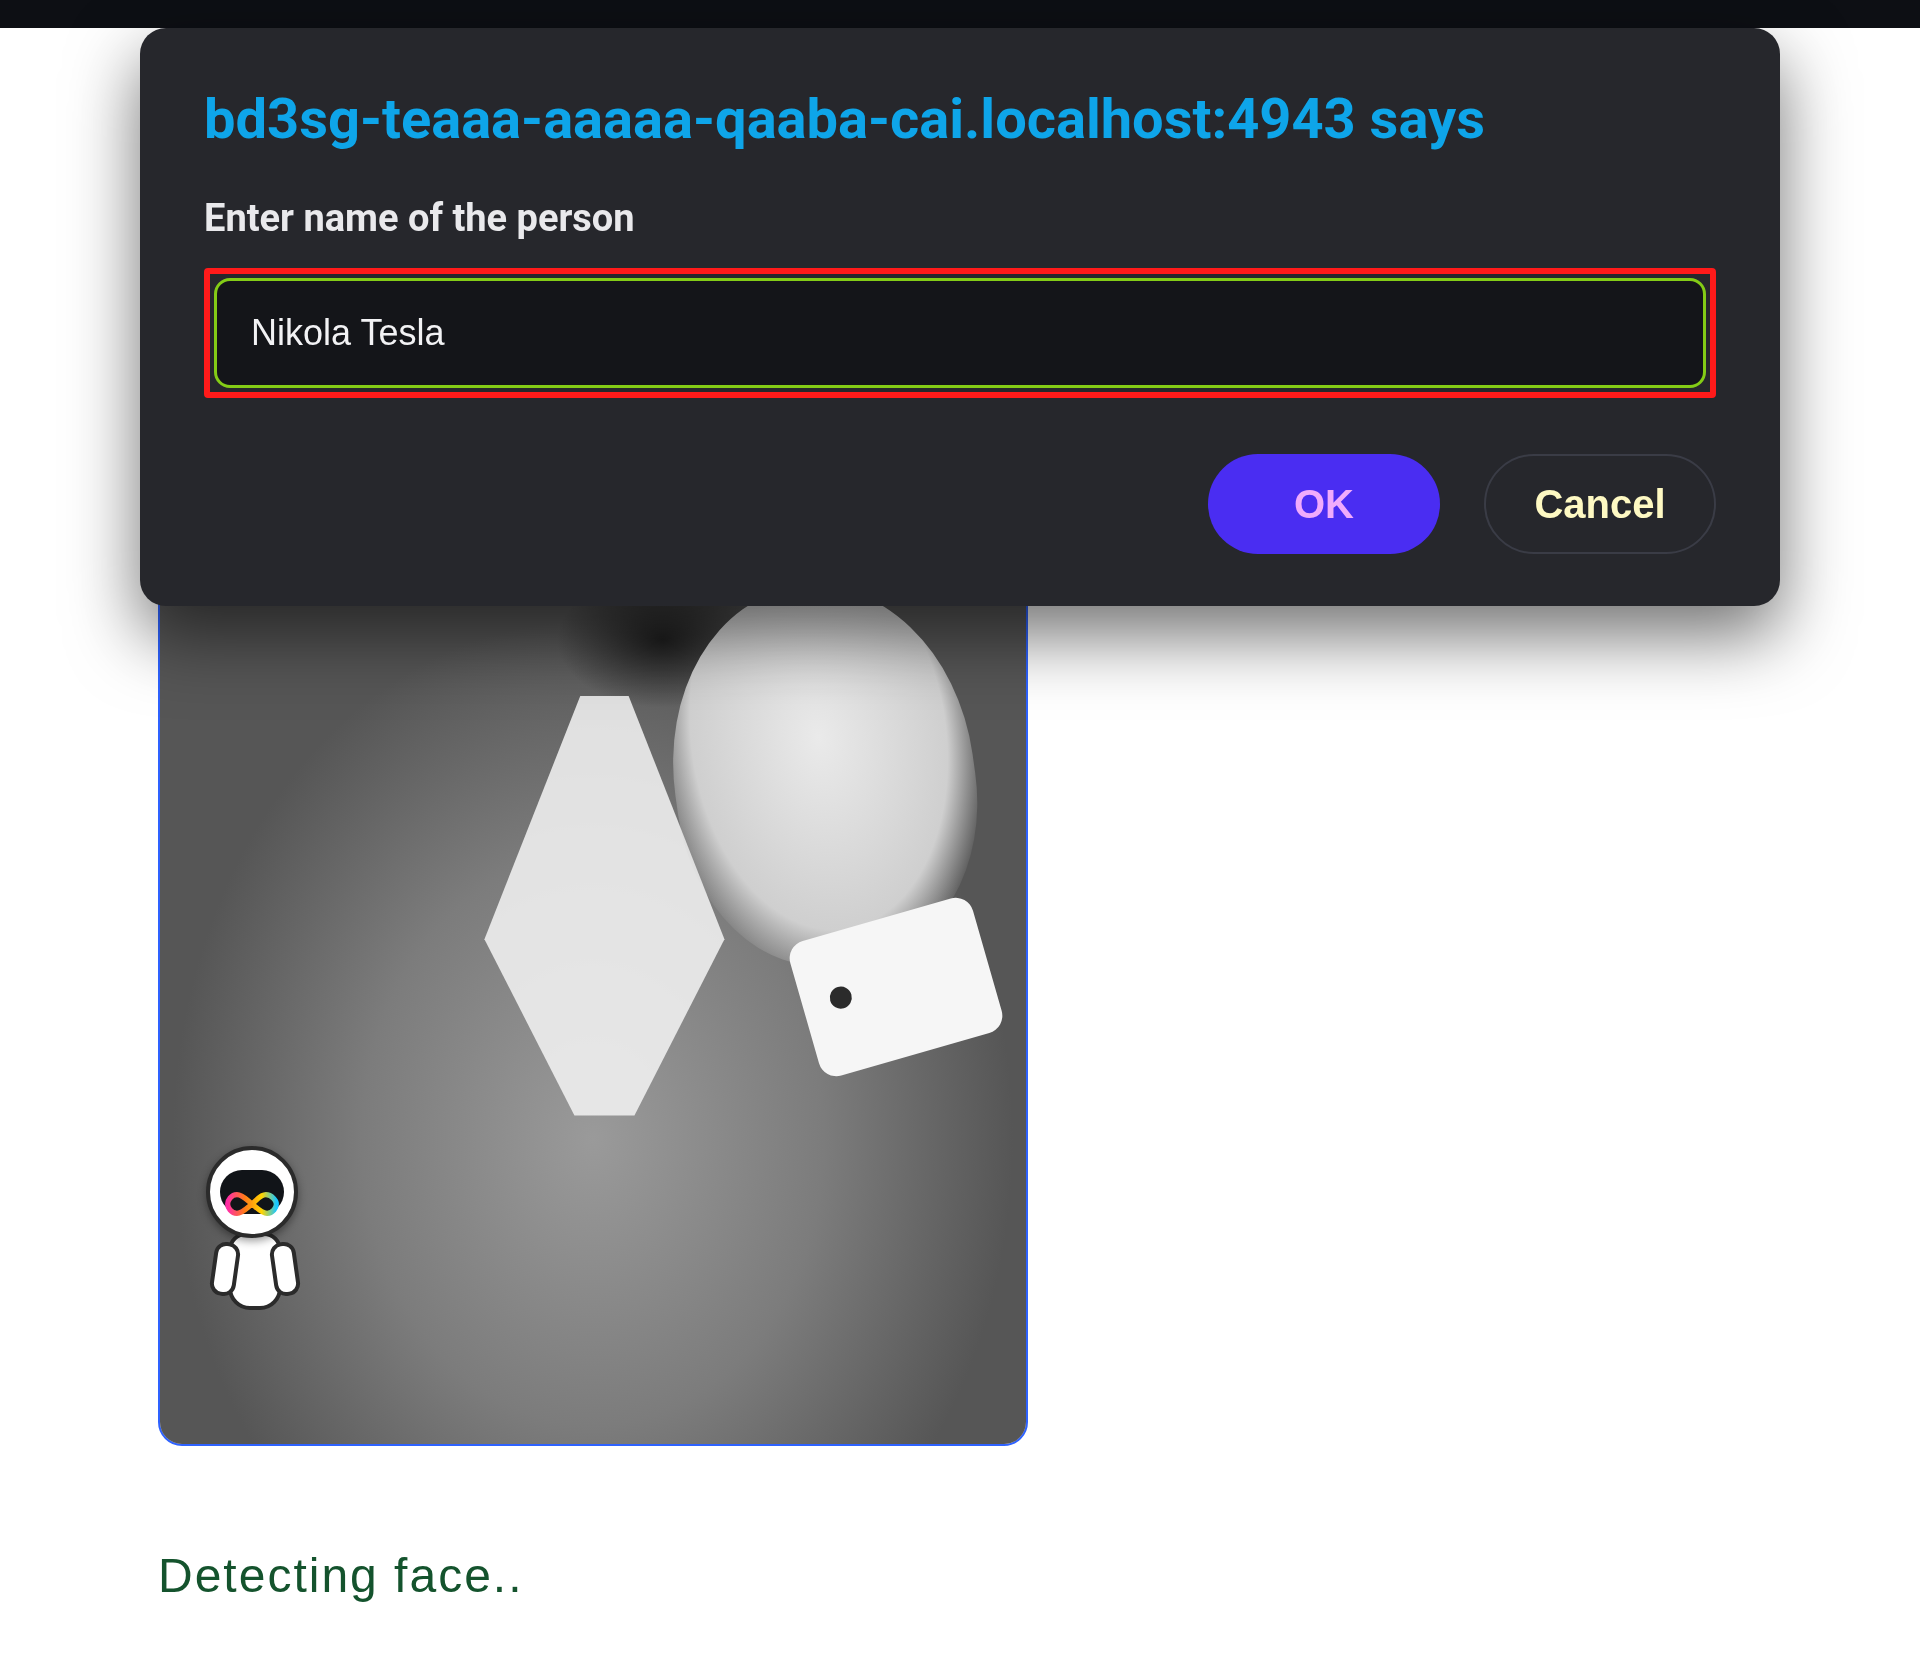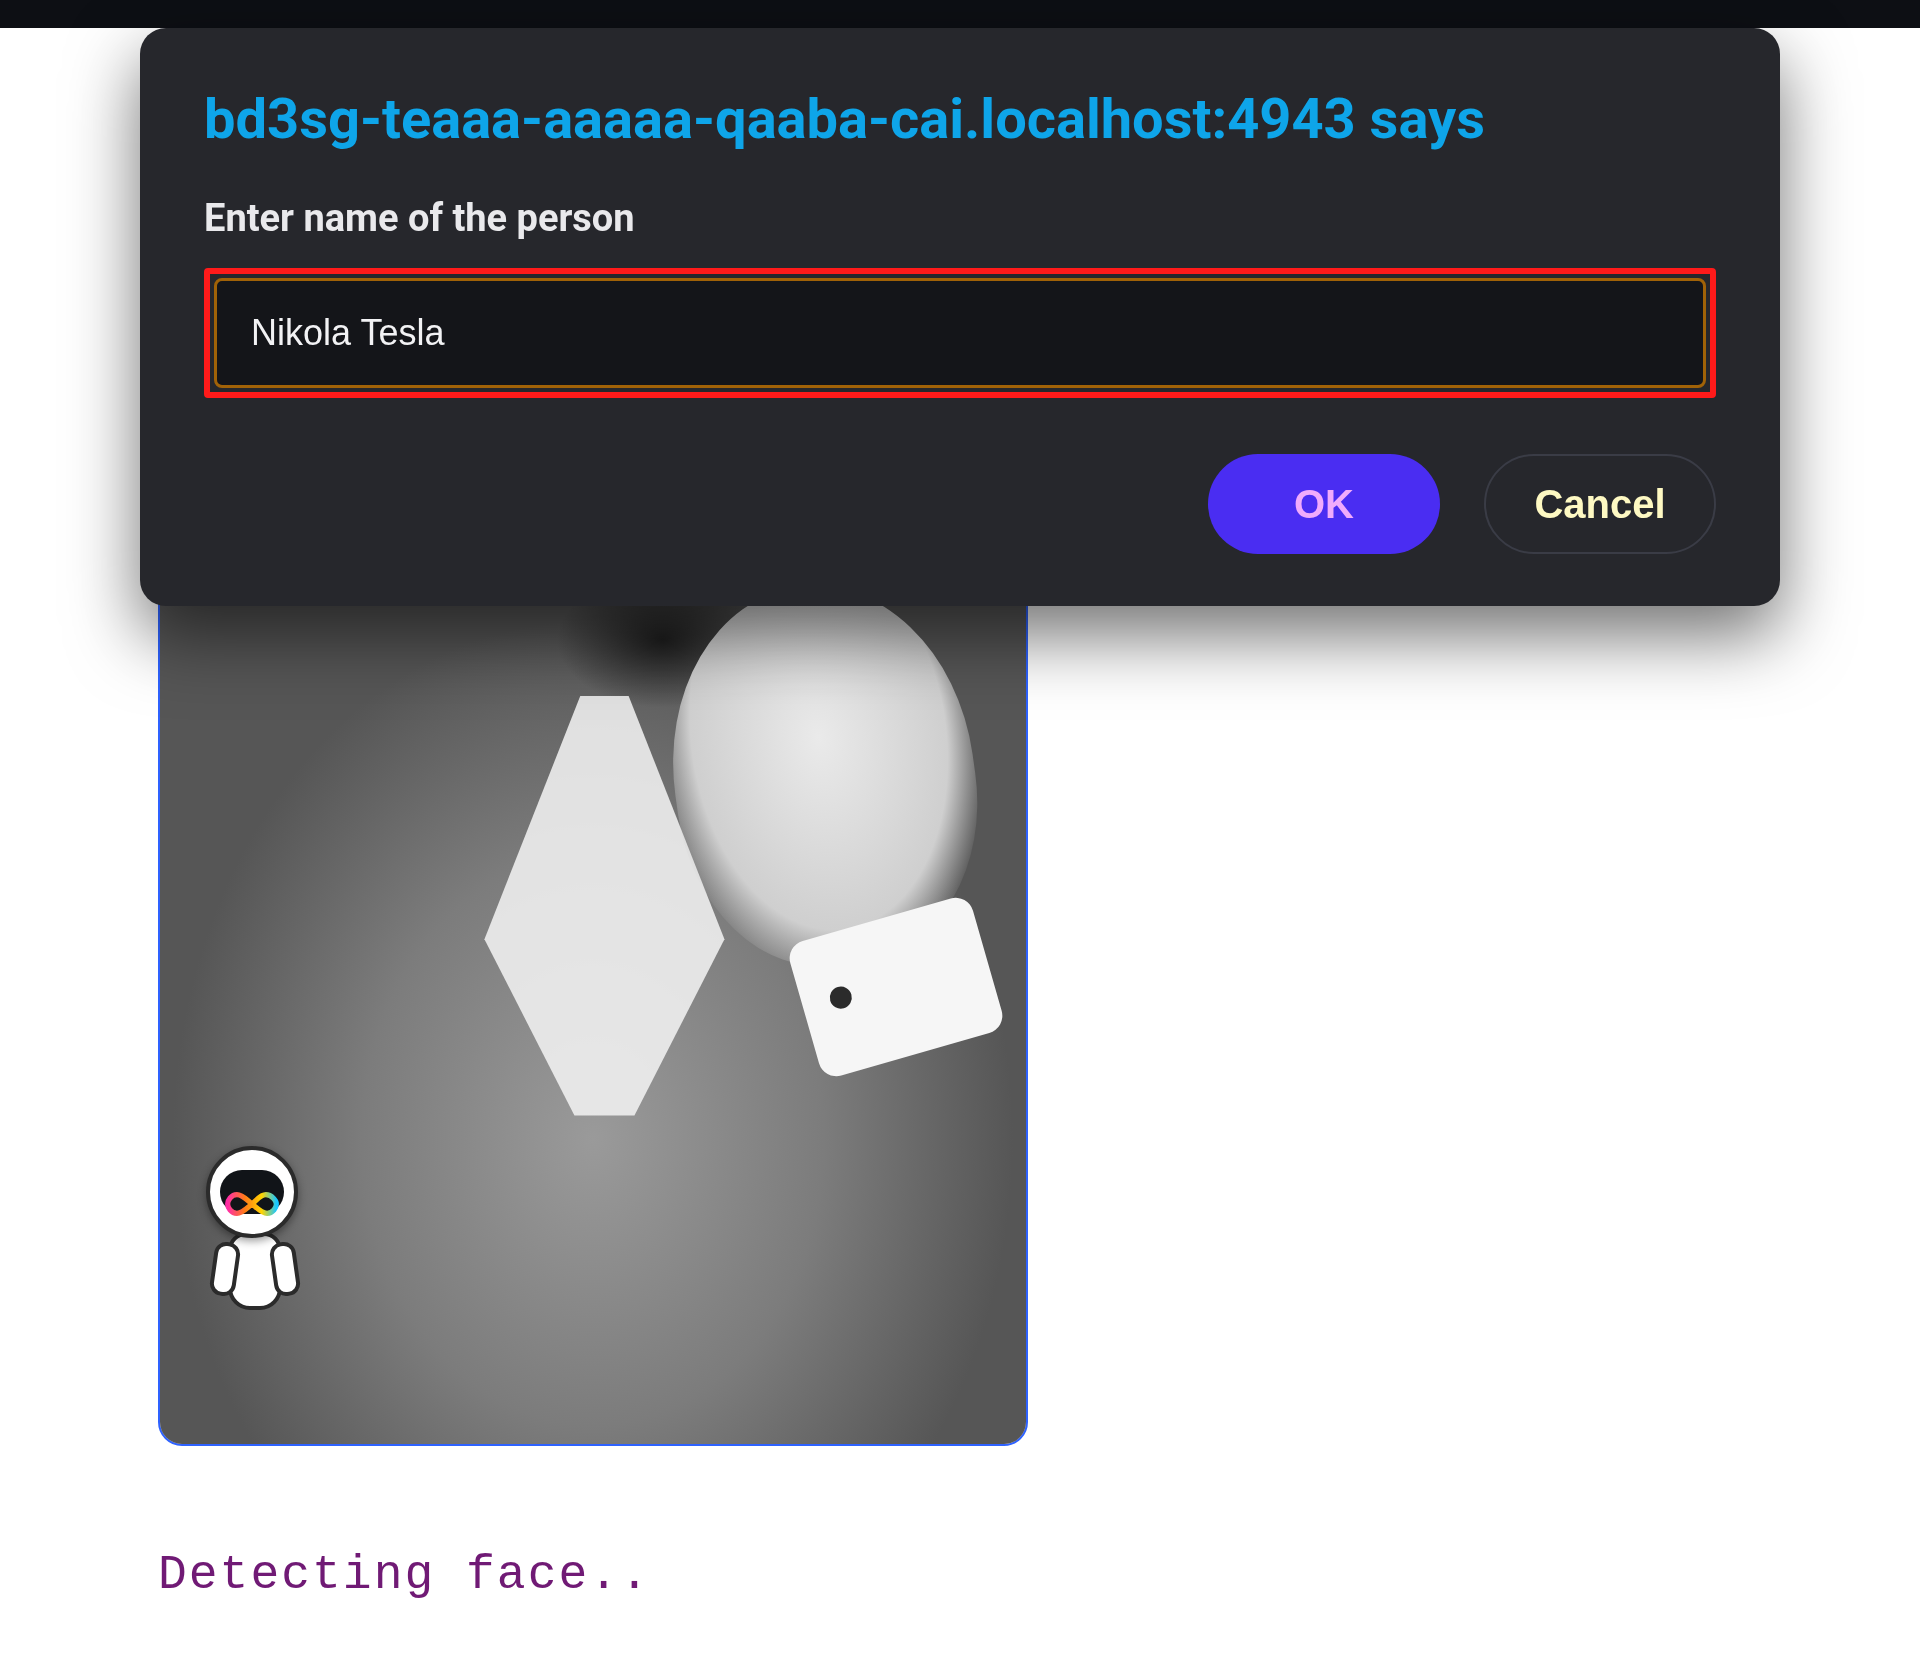--- a/index.html
+++ b/index.html
@@ -120,24 +120,24 @@
     position:absolute; top:6px; width:18px; height:46px;
     background:#fff; border:4px solid #2b2b2b; border-radius:12px;
   }
   .robot-body::before{ left:-20px; transform:rotate(8deg); }
   .robot-body::after{ right:-20px; transform:rotate(-8deg); }
 
   .status-text {
     position: absolute;
     left: 158px;
     top: 1520px;
-    font-family: Liberation Mono, monospace;
+    font-family: Liberation Sans, sans-serif;
     font-size: 48px;
     letter-spacing: 2px;
-    color: #701a75;
+    color: #14532d;
   }
 
   
   .dialog {
     position: absolute;
     left: 140px;
     top: 28px;
     width: 1640px;
     background: #26272c;
     border-radius: 26px;
@@ -160,22 +160,22 @@
   .input-highlight {
     margin-top: 28px;
     border: 6px solid #ff1a1a;
     padding: 4px;
     border-radius: 4px;
   }
   .prompt-input {
     width: 100%;
     height: 110px;
     background: #141519;
-    border: 3px solid #a16207;
-    border-radius: 8px;
+    border: 3px solid #84cc16;
+    border-radius: 16px;
     color: #f2f2f4;
     font-size: 36px;
     padding: 0 34px;
     outline: none;
   }
   .dialog-actions {
     margin-top: 56px;
     display: flex;
     justify-content: flex-end;
     gap: 44px;

